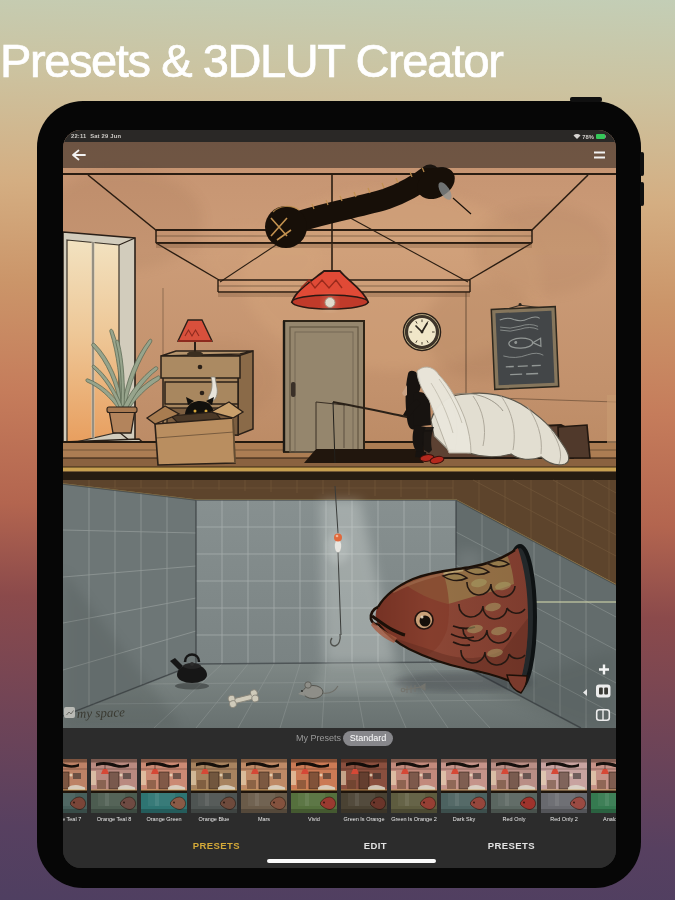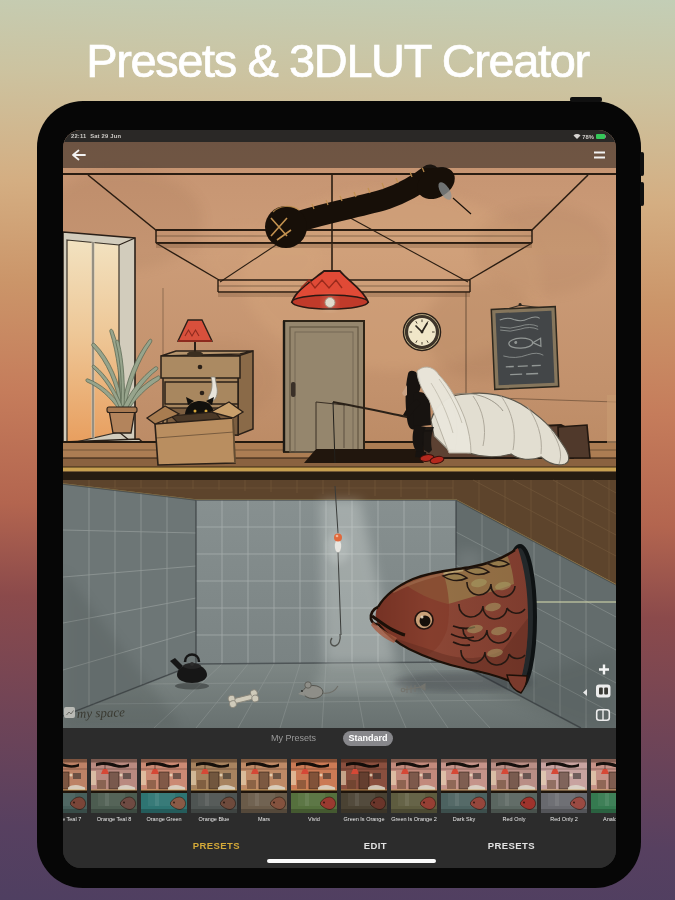--- a/index.html
+++ b/index.html
@@ -1,27 +1,27 @@
 <!DOCTYPE html>
 <html><head><meta charset="utf-8"><style>
 html,body{margin:0;padding:0}
 #page{position:relative;width:675px;height:900px;overflow:hidden;font-family:"Liberation Sans",sans-serif;
 background:linear-gradient(182deg,#c3ceb6 0%,#ccc3a0 10%,#d4ae82 22%,#cb9569 33%,#c57c5b 45%,#b3654f 57%,#8b4a4b 67%,#6f4457 80%,#574060 92%,#4f3f61 100%);}
-#title{position:absolute;left:0;top:33px;width:675px;text-align:center;color:#fff;font-size:47px;font-weight:500;letter-spacing:-1.4px;-webkit-text-stroke:0.7px #fff}
+#title{position:absolute;left:0;top:33px;width:675px;color:#fff;font-size:47px;font-weight:500;letter-spacing:-1.4px;-webkit-text-stroke:0.7px #fff}
 #tablet{position:absolute;left:37px;top:101px;width:604px;height:787px;background:#060606;border-radius:46px}
 .btn{position:absolute;background:#101010;border-radius:2px}
 #screen{position:absolute;left:63px;top:130px;width:553px;height:738px;border-radius:18px;overflow:hidden;background:#2c2c2c}
 #scene{position:absolute;left:0;top:0}
 #statusbar{position:absolute;left:0;top:0;width:553px;height:12px;background:#2a2826;color:#d8d5d2;font-size:6.5px}
 #sbleft{position:absolute;left:8px;top:3px;font-size:5.8px;font-weight:bold;color:#cfccc8;letter-spacing:0.2px}
 #sbright{position:absolute;right:10px;top:3px;font-size:5.8px;font-weight:bold;color:#cfccc8}
 #navbar{position:absolute;left:0;top:12px;width:553px;height:26px;background:rgba(30,27,24,0.52)}
 #panel{position:absolute;left:0;top:598px;width:553px;height:140px;background:#2c2c2c;overflow:hidden}
-#mypresets{position:absolute;left:208px;top:5px;width:70px;text-align:left;color:#9a9a9a;font-size:9px}
-#standardpill{position:absolute;left:280px;top:3px;width:50px;height:15px;background:#87878b;border-radius:8px;color:#fff;font-size:9px;font-weight:bold;text-align:center;line-height:15px}
+#mypresets{position:absolute;left:208px;top:5px;width:70px;text-align:right;color:#9a9a9a;font-size:9px}
+#standardpill{position:absolute;left:280px;top:3px;width:50px;height:15px;background:#87878b;border-radius:8px;color:#fff;font-size:9px;font-weight:normal;text-align:center;line-height:15px}
 .thumb{position:absolute;top:31px;width:46px;height:54px;display:block}
 .tlabel{position:absolute;top:88px;width:50px;text-align:center;color:#e8e8e8;font-size:5.5px;white-space:nowrap;overflow:hidden}
 #tabs{position:absolute;left:0;top:112px;width:553px;height:14px;font-size:9.5px;font-weight:bold;letter-spacing:0.4px}
 .tab{position:absolute;top:0;width:100px;text-align:right}
 #homebar{position:absolute;left:204px;top:131px;width:169px;height:4px;border-radius:2px;background:#fbfbfb}
 </style></head>
 <body>
 <div id="page">
 
 <div id="title">Presets &amp; 3DLUT Creator</div>

